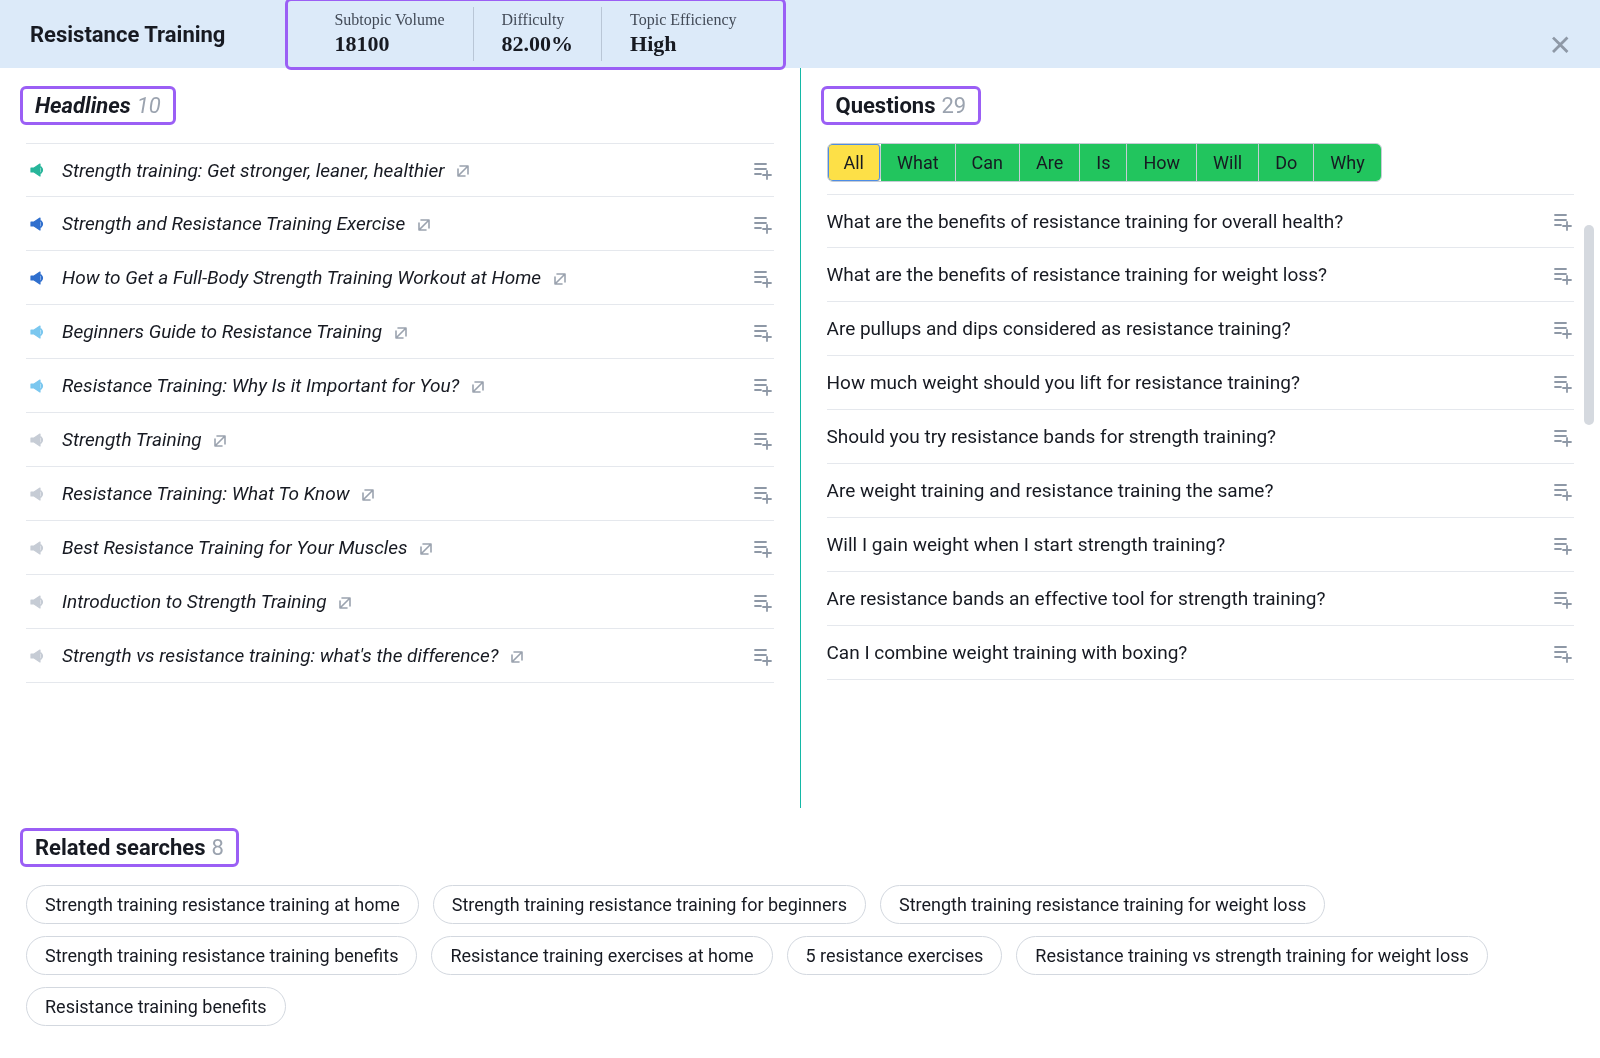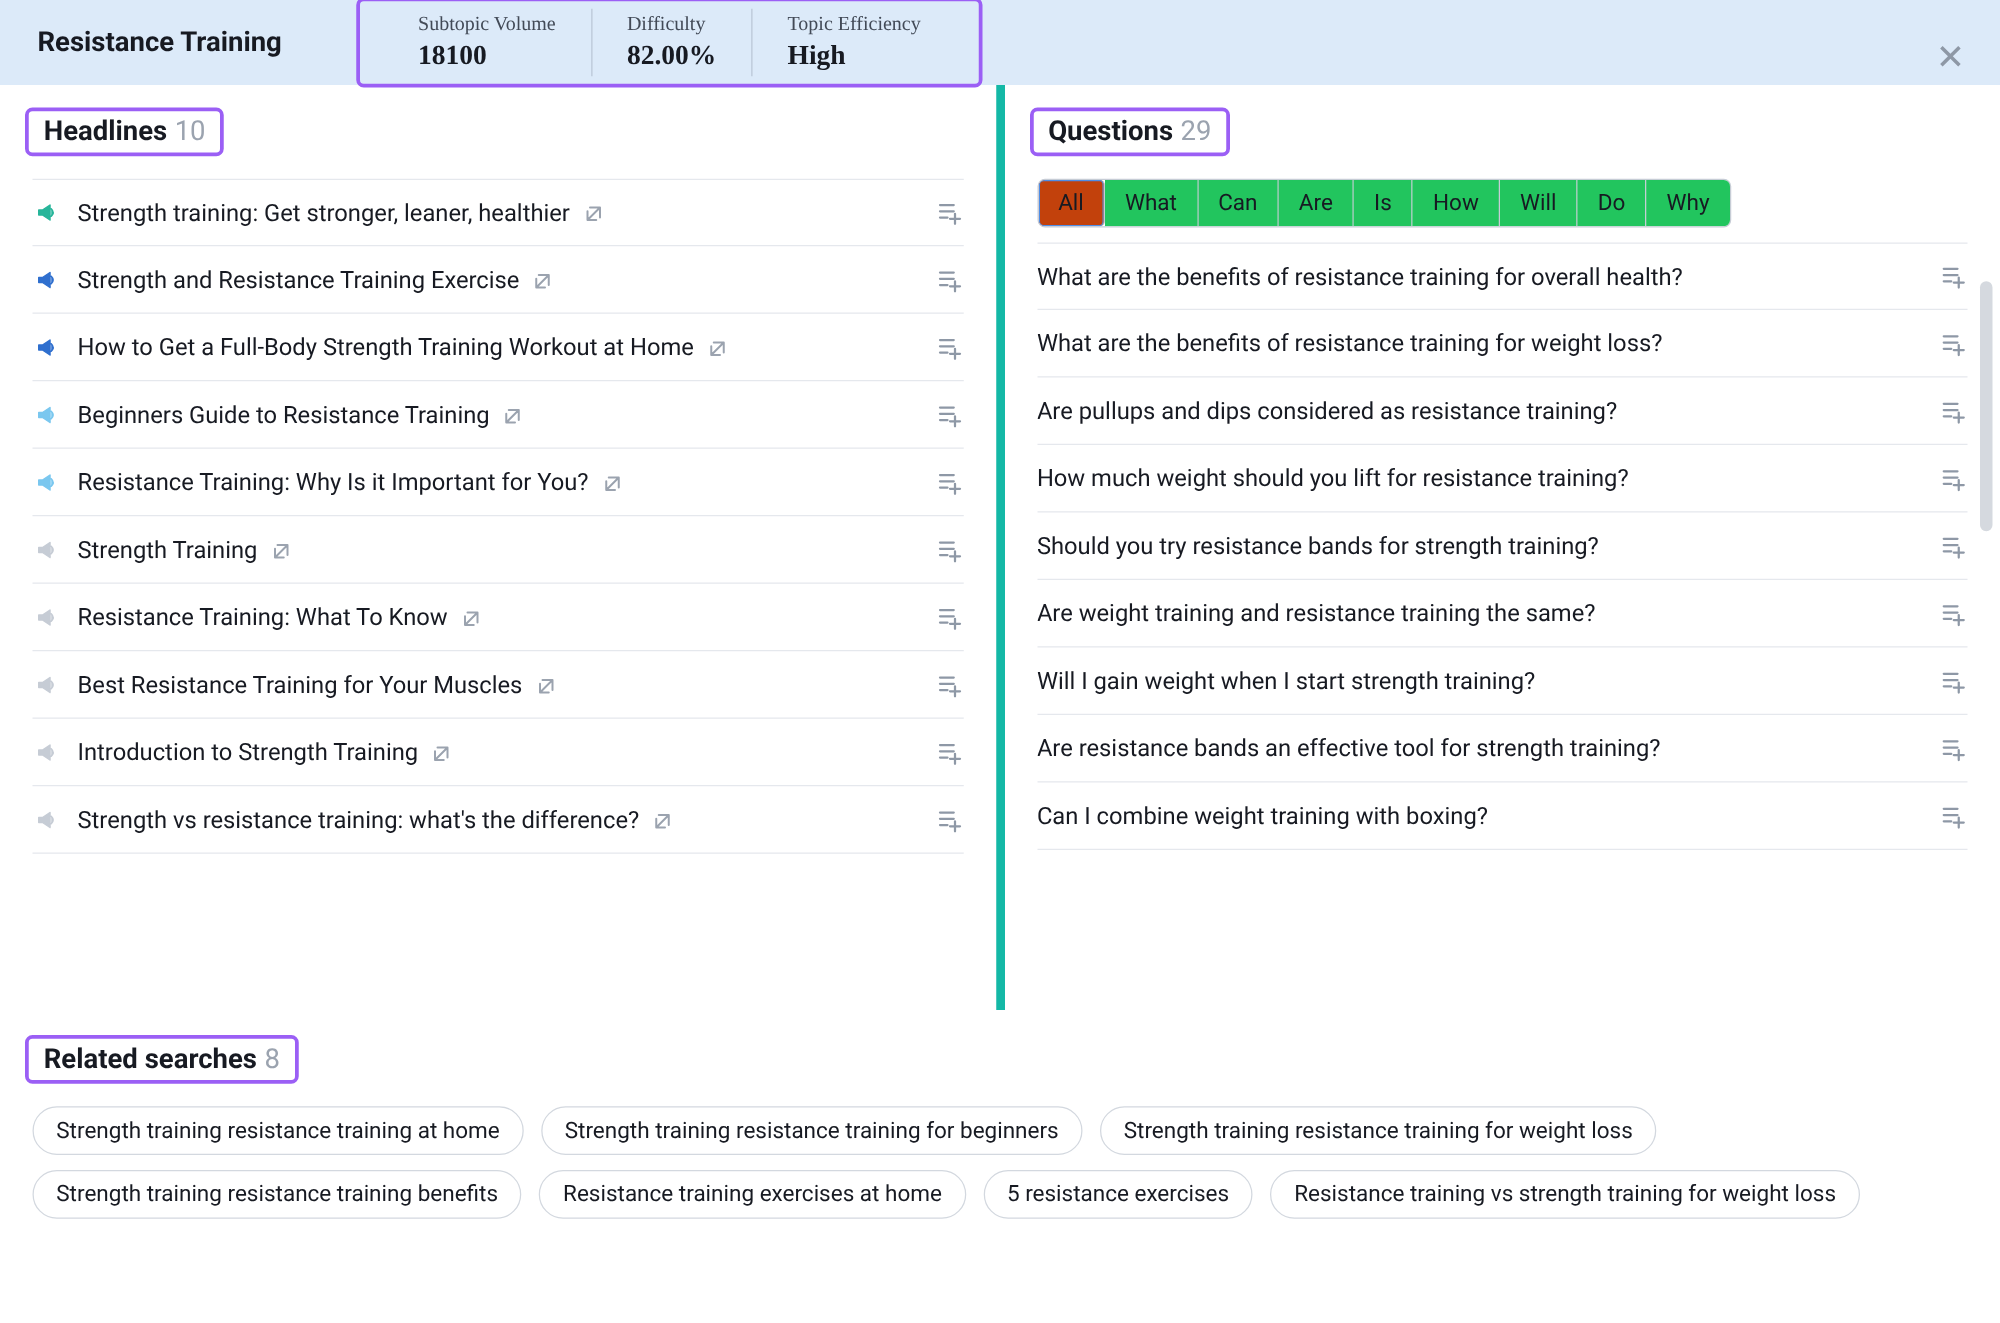--- a/index.html
+++ b/index.html
@@ -66,21 +66,21 @@
 
   .columns {
     display: flex;
     height: 740px;
   }
   .col {
     flex: 1;
     padding: 18px 26px 0 26px;
     overflow: hidden;
   }
-  .col.left { border-right: 7px solid #14b8a6; }
+  .col.left { border-right: 1px solid #14b8a6; font-style: italic; }
 
   .section-head {
     margin-bottom: 18px;
   }
   .section-head .box {
     display: inline-block;
     border: 3px solid #9b5ff5;
     border-radius: 6px;
     padding: 4px 12px;
     margin-left: -6px;
@@ -147,21 +147,21 @@
   .tab {
     padding: 8px 16px;
     font-size: 18px;
     color: #171a22;
     cursor: pointer;
     border-right: 1px solid #c6ccd5;
     background: #22c55e;
   }
   .tab:last-child { border-right: none; }
   .tab.active {
-    background: #c2410c;
+    background: #fde047;
     box-shadow: inset 0 0 0 1px #4e8de6;
     border-radius: 4px;
   }
 
   .related {
     padding: 20px 26px 0 26px;
   }
   .chips {
     display: flex;
     flex-wrap: wrap;
@@ -432,16 +432,17 @@
     </span>
   </div>
   <div class="chips" id="chips">
       <div class="chip">Strength training resistance training at home</div>
       <div class="chip">Strength training resistance training for beginners</div>
       <div class="chip">Strength training resistance training for weight loss</div>
       <div class="chip">Strength training resistance training benefits</div>
       <div class="chip">Resistance training exercises at home</div>
       <div class="chip">5 resistance exercises</div>
       <div class="chip">Resistance training vs strength training for weight loss</div>
+      <div class="chip">Resistance training benefits</div>
     </div>
 </div>
 
 <div class="scroll-track"></div>
 
 </body></html>

